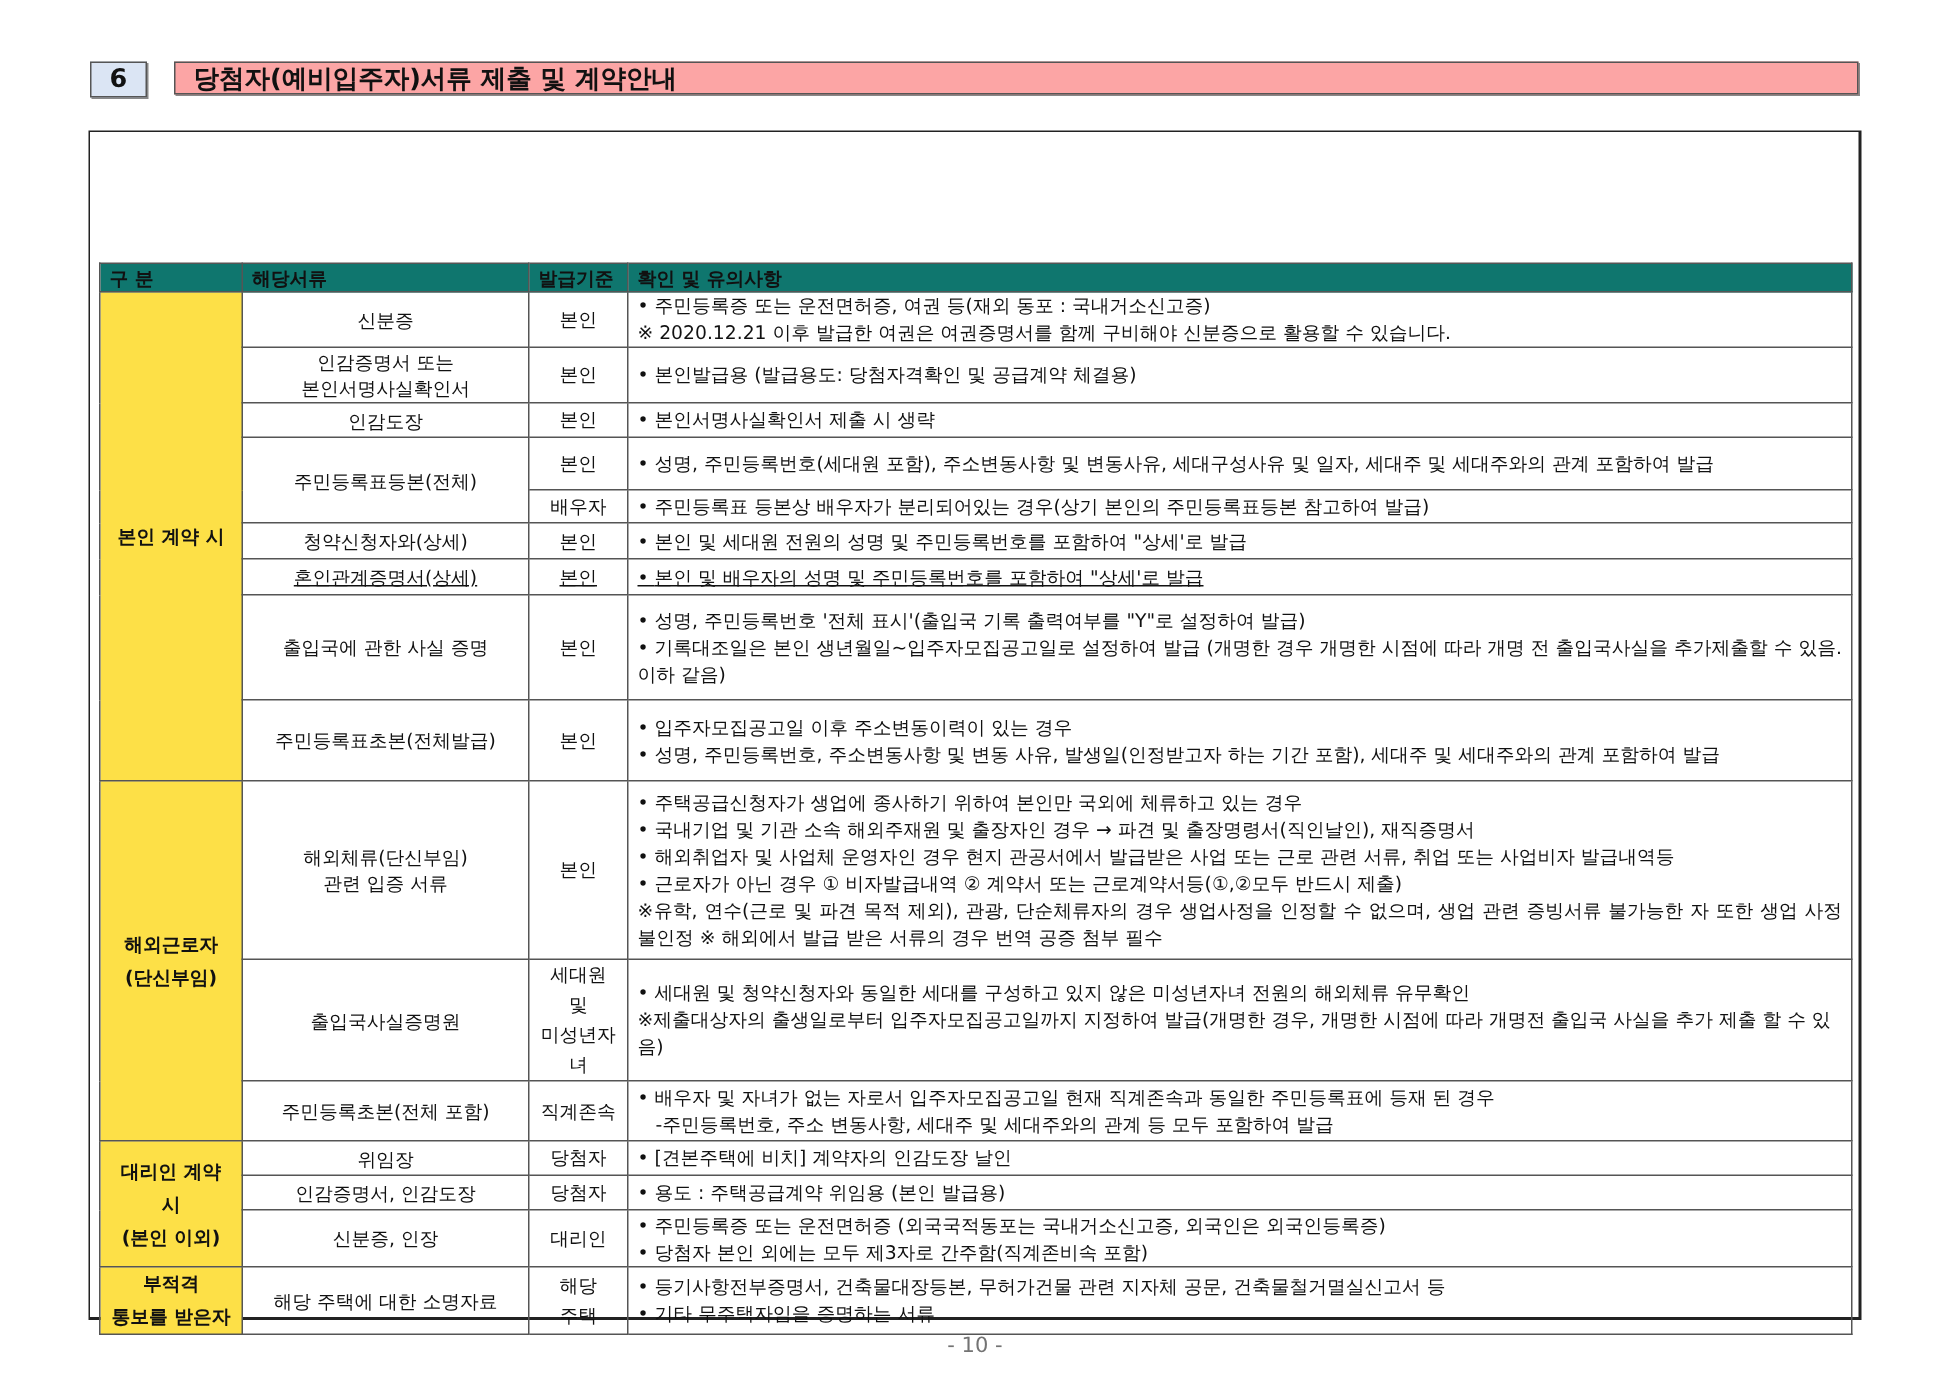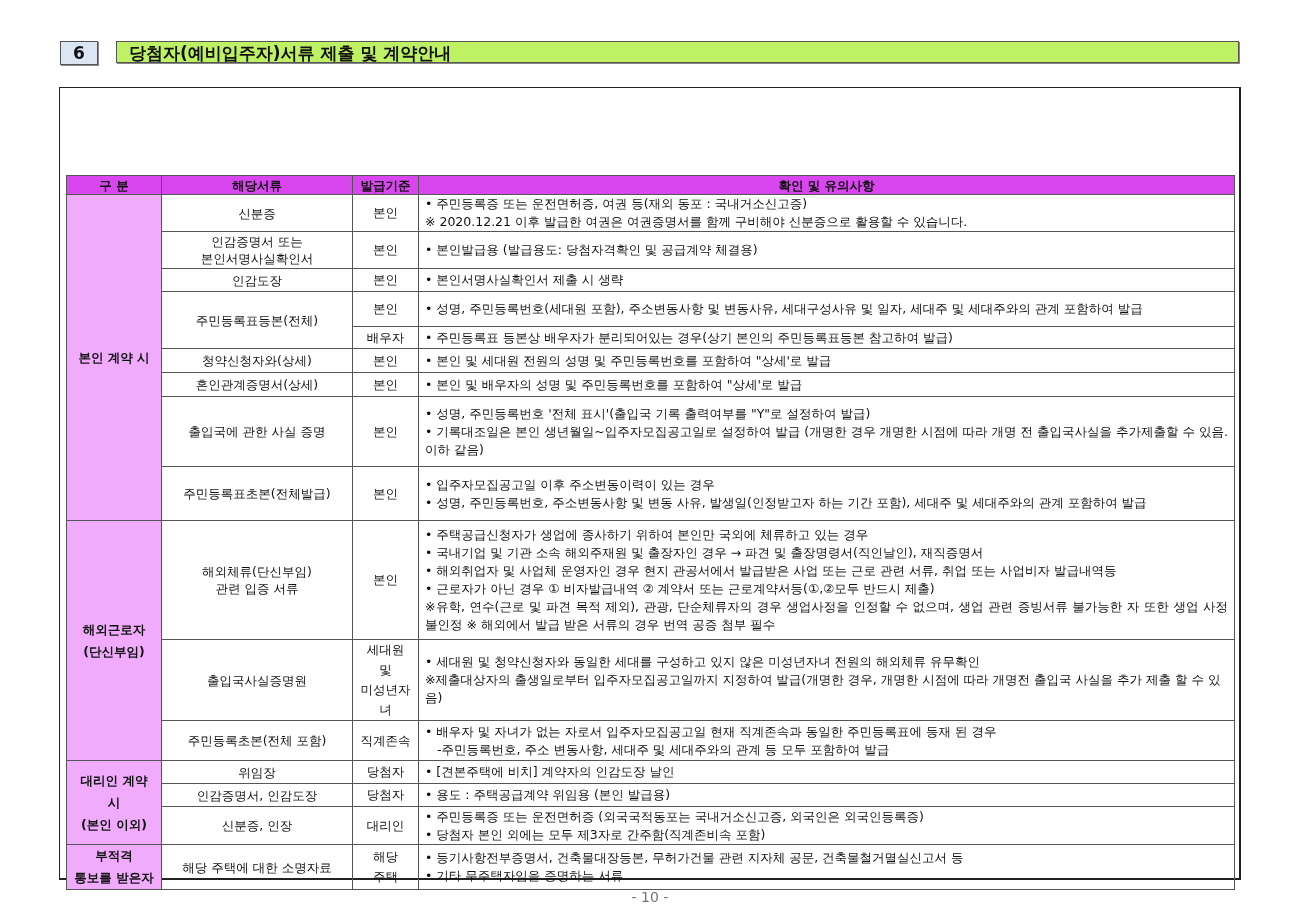--- a/index.html
+++ b/index.html
@@ -3,33 +3,33 @@
 <meta charset="utf-8">
 <style>
   html, body { margin: 0; padding: 0; background: #ffffff; }
   body { width: 1300px; height: 920px; position: relative; overflow: hidden;
          font-family: "DejaVu Sans", "Liberation Sans", sans-serif; color: #111; }
 
   .sec-num { position: absolute; left: 60px; top: 41px; width: 36px; height: 22px;
              background: #dbe5f4; border: 1px solid #555; box-shadow: 1px 1px 0 #888;
              font-weight: bold; font-size: 17px; text-align: center; line-height: 22px; }
   .sec-title { position: absolute; left: 116px; top: 41px; width: 1123px; height: 22px;
-               background: #bef264; border: 1px solid #555; box-shadow: 1px 1px 0 #888;
+               background: #fca5a5; border: 1px solid #555; box-shadow: 1px 1px 0 #888;
                font-weight: bold; font-size: 17px; line-height: 22px; padding-left: 12px; box-sizing: border-box; }
 
   .frame { position: absolute; left: 59px; top: 87px; width: 1182px; height: 793px;
            border: 1px solid #222; border-right-width: 2px; border-bottom-width: 2px; box-sizing: border-box; }
   .intro { position: absolute; left: 62px; top: 87px; font-size: 12.5px; font-weight: bold; line-height: 21px; }
   .intro div { white-space: nowrap; }
 
   table.docs { position: absolute; left: 66px; top: 175px; width: 1168px; border-collapse: collapse;
                table-layout: fixed; font-size: 12.5px; }
   table.docs td, table.docs th { border: 1px solid #555; padding: 0 6px; vertical-align: middle; }
-  table.docs th { background: #d946ef; font-weight: bold; height: 18px; line-height: 17px; text-align: center; font-size: 12.5px; }
-  td.cat { background: #f0abfc; font-weight: bold; text-align: center; line-height: 22px; }
+  table.docs th { background: #0f766e; font-weight: bold; height: 18px; line-height: 17px; text-align: left; font-size: 12.5px; }
+  td.cat { background: #fde047; font-weight: bold; text-align: center; line-height: 22px; }
   td.doc { text-align: center; line-height: 17px; }
   td.std { text-align: center; line-height: 20px; }
   td.note { text-align: left; line-height: 18px; padding-left: 5px; padding-right: 5px; }
   .note-line { white-space: normal; }
   .indent { padding-left: 12px; }
   .bullet::before { content: "• "; }
   .justify { text-align: justify; text-align-last: left; }
 
   .page-num { position: absolute; left: 0; width: 1300px; top: 889px; text-align: center; font-size: 14px; color: #737373; }
 </style>
@@ -121,21 +121,21 @@
         <td class="doc">
           <div>청약신청자와(상세)</div>
         </td>
         <td class="std">
           <div>본인</div>
         </td>
         <td class="note">
           <div class="note-line bullet">본인 및 세대원 전원의 성명 및 주민등록번호를 포함하여 "상세'로 발급</div>
         </td>
       </tr>
-      <tr style="height: 24px;">
+      <tr style="height: 24px; text-decoration: underline;">
         <td class="doc">
           <div>혼인관계증명서(상세)</div>
         </td>
         <td class="std">
           <div>본인</div>
         </td>
         <td class="note">
           <div class="note-line bullet">본인 및 배우자의 성명 및 주민등록번호를 포함하여 "상세'로 발급</div>
         </td>
       </tr>

